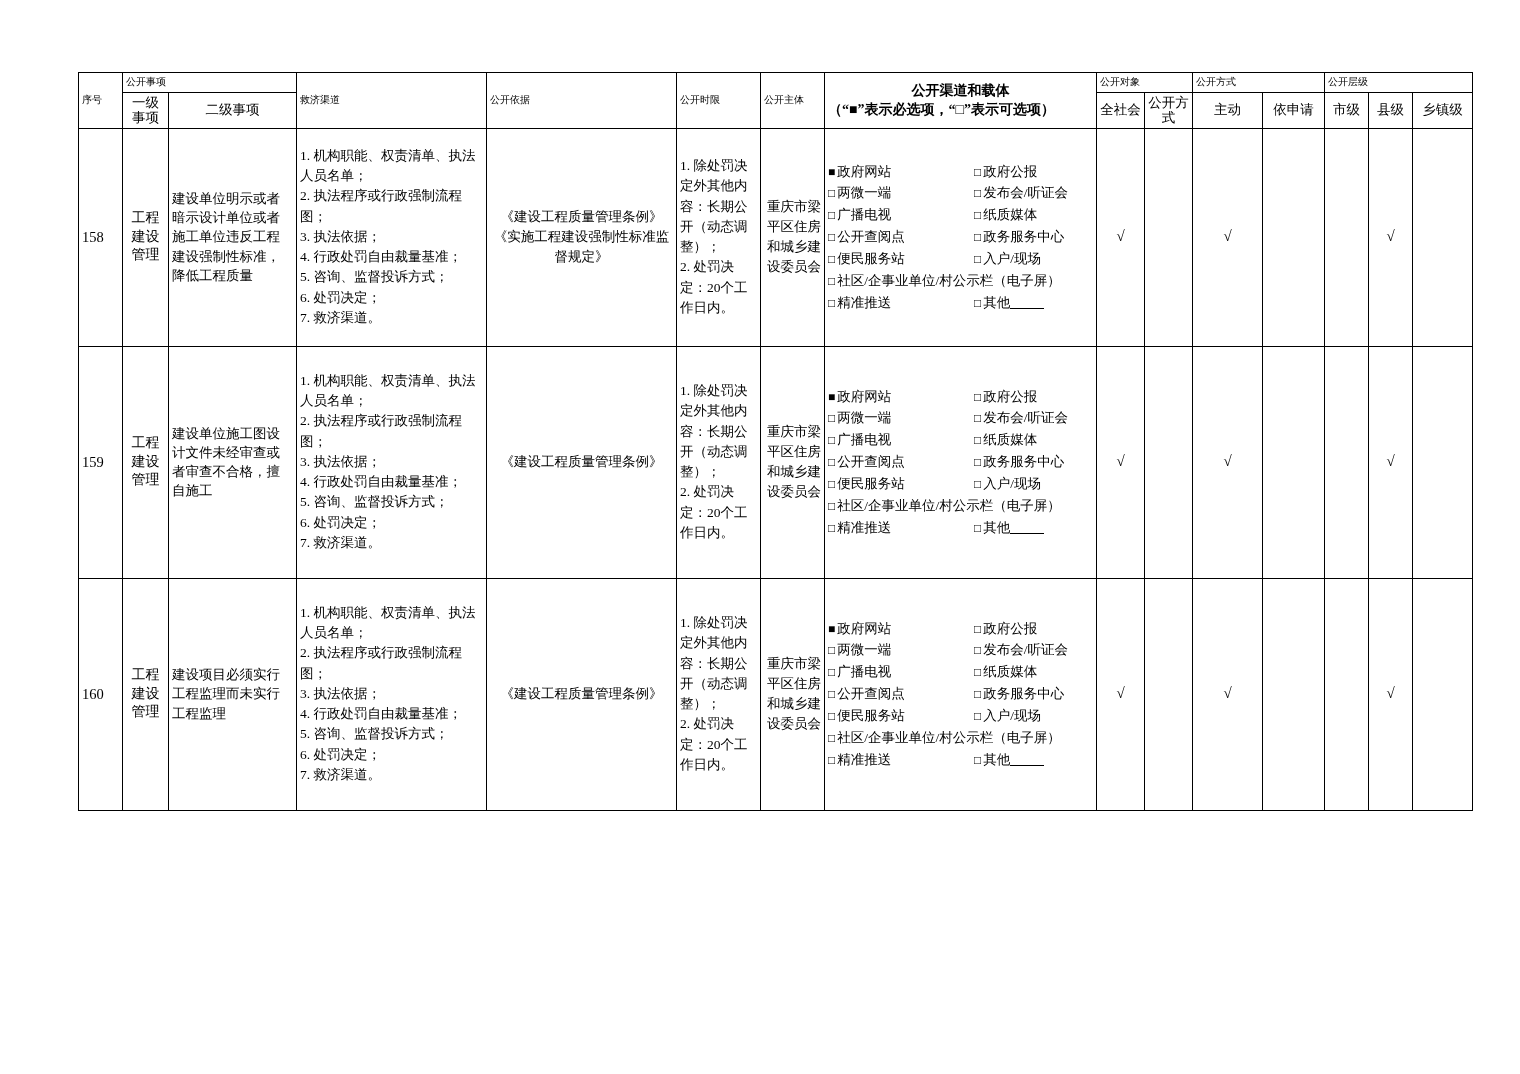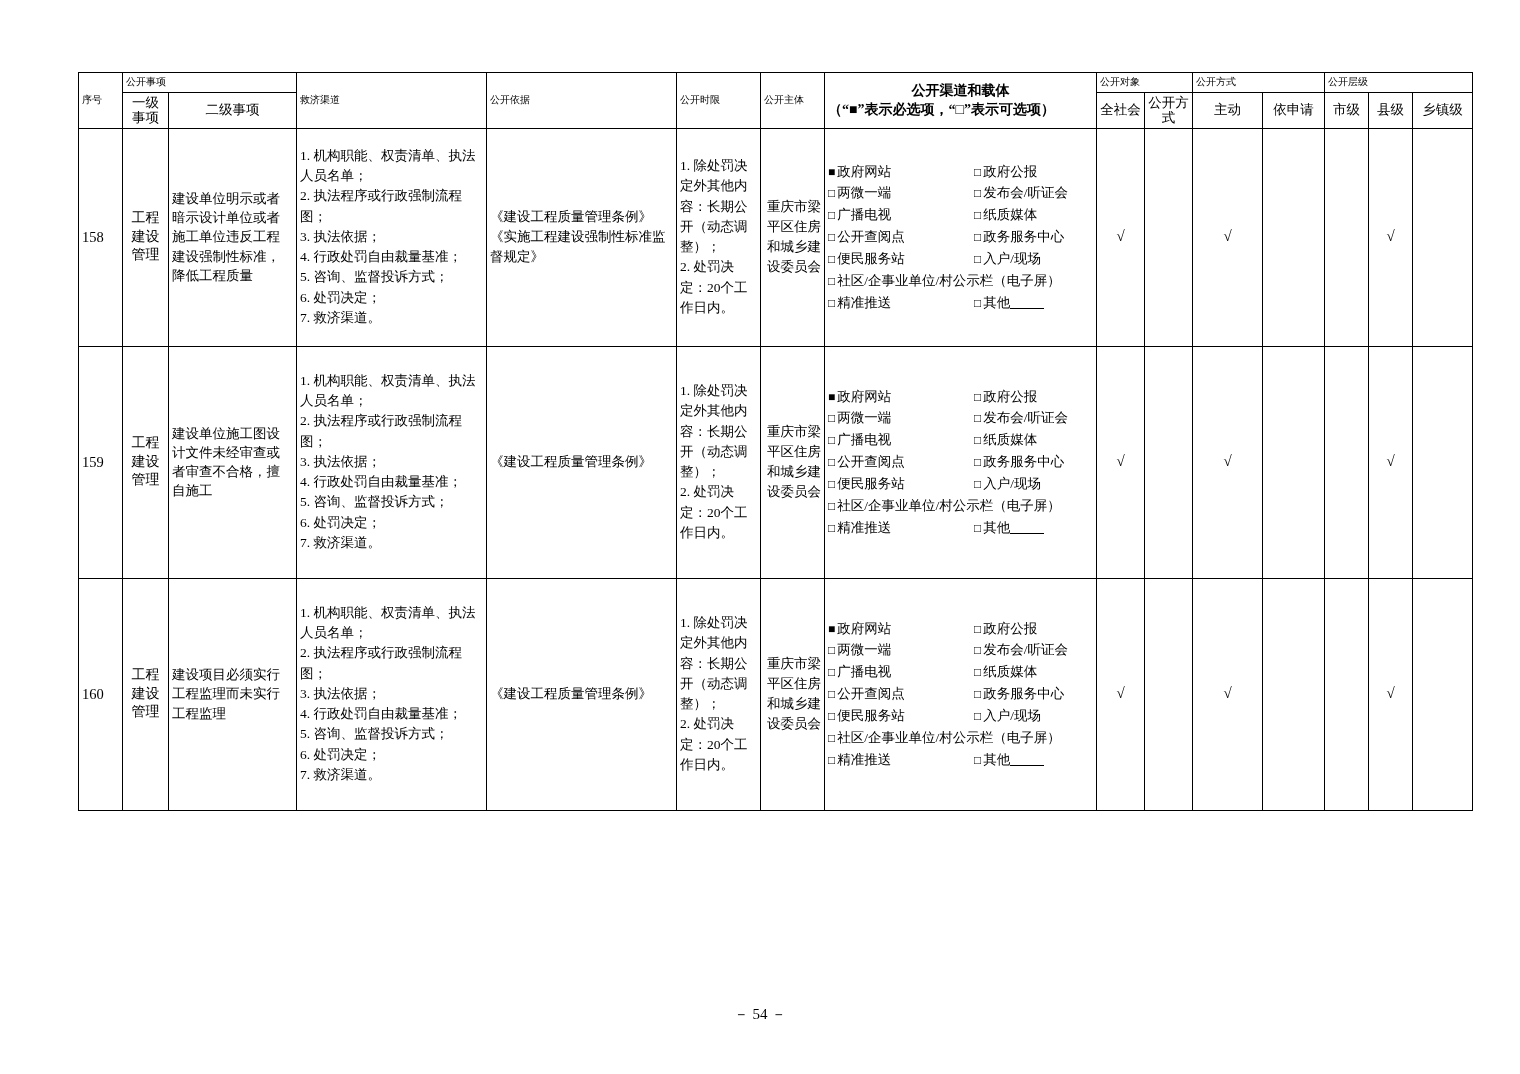--- a/index.html
+++ b/index.html
@@ -83,21 +83,21 @@
   }
   .cell-content {
     text-align: left;
     vertical-align: middle;
     font-size: 13.5px;
     line-height: 1.5;
     padding: 3px 5px;
     white-space: pre-line;
   }
   .cell-basis {
-    text-align: left;
+    text-align: center;
     vertical-align: middle;
     font-size: 13.5px;
     line-height: 1.5;
     padding: 3px 5px;
     white-space: pre-line;
   }
   .cell-limit {
     text-align: left;
     vertical-align: middle;
     font-size: 13.5px;
@@ -331,16 +331,13 @@
         <td class="cell-center check"></td>
         <td class="cell-center check">√</td>
         <td class="cell-center check"></td>
         <td class="cell-center check"></td>
         <td class="cell-center check">√</td>
         <td class="cell-center check"></td>
       </tr>
     </tbody>
   </table>
 
-  <div class="footer">
-    <span>－ 54 －</span>
-  </div>
 </div>
 
 </body></html>

